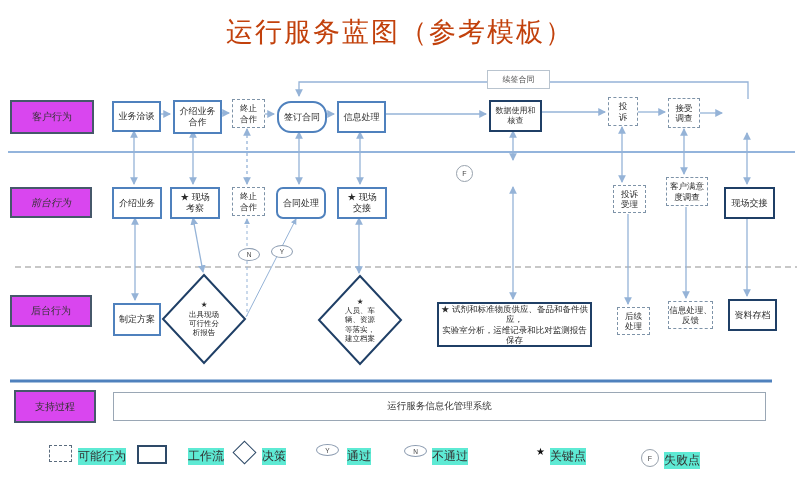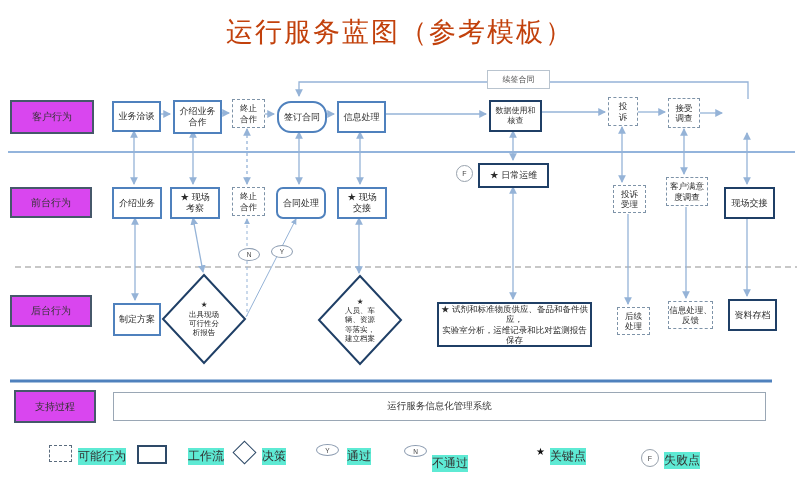--- a/index.html
+++ b/index.html
@@ -86,21 +86,21 @@
       <line x1="247" y1="219" x2="247" y2="316" stroke-width="1" stroke-dasharray="3 3" marker-start="url(#m)"></line>
     </g>
 
     <g>
       <polygon points="204,275 245,319 204,363 163,319" fill="#fff" stroke="#1f3f66" stroke-width="2"></polygon>
       <polygon points="360,276 401,320 360,364 319,320" fill="#fff" stroke="#1f3f66" stroke-width="2"></polygon>
     </g>
   </svg>
 
   <div class="lane" style="left:10px;top:100px;width:80px;height:30px;">客户行为</div>
-  <div class="lane" style="left:10px;top:187px;width:78px;height:27px;">前台行为</div>
+  <div class="lane" style="left:10px;top:187px;width:78px;height:27px;font-style:italic;">前台行为</div>
   <div class="lane" style="left:14px;top:390px;width:78px;height:29px;">支持过程</div>
   <div class="lane" style="left:10px;top:295px;width:78px;height:28px;">后台行为</div>
 
   <div class="node solid" style="left:112px;top:101px;width:45px;height:27px;">业务洽谈</div>
   <div class="node solid" style="left:173px;top:100px;width:45px;height:30px;">介绍业务
 合作</div>
   <div class="node dashedbox" style="left:232px;top:99px;width:31px;height:27px;">终止
 合作</div>
   <div class="node solid" style="left:277px;top:101px;width:46px;height:28px;border-radius:14px;">签订合同</div>
   <div class="node solid" style="left:337px;top:101px;width:45px;height:28px;">信息处理</div>
@@ -114,21 +114,20 @@
 
   <div class="node solid" style="left:112px;top:187px;width:46px;height:28px;">介绍业务</div>
   <div class="node solid" style="left:170px;top:187px;width:46px;height:28px;">★ 现场
 考察</div>
   <div class="node dashedbox" style="left:232px;top:187px;width:31px;height:27px;">终止
 合作</div>
   <div class="node solid" style="left:276px;top:187px;width:46px;height:28px;border-radius:7px;">合同处理</div>
   <div class="node solid" style="left:337px;top:187px;width:46px;height:28px;">★ 现场
 交接</div>
   <div class="fcirc" style="left:456px;top:165px;width:15px;height:15px;">F</div>
-  <div class="node thick" style="left:478px;top:163px;width:67px;height:21px;">★ 日常运维</div>
   <div class="node dashedbox" style="left:613px;top:185px;width:31px;height:26px;">投诉
 受理</div>
   <div class="node dashedbox" style="left:666px;top:177px;width:40px;height:27px;">客户满意
 度调查</div>
   <div class="node thick" style="left:724px;top:187px;width:47px;height:28px;">现场交接</div>
 
   <div class="pill" style="left:271px;top:245px;width:20px;height:11px;">Y</div>
   <div class="pill" style="left:238px;top:248px;width:20px;height:11px;">N</div>
 
   <div class="node solid" style="left:113px;top:303px;width:44px;height:29px;">制定方案</div>
@@ -157,21 +156,21 @@
   <div class="lg-solid" style="left:137px;top:445px;width:26px;height:15px;"></div>
   <div class="lg-label" style="left:188px;top:448px;">工作流</div>
 
   <div class="lg-diamond" style="left:236px;top:444px;width:15px;height:15px;"></div>
   <div class="lg-label" style="left:262px;top:448px;">决策</div>
 
   <div class="pill" style="left:316px;top:444px;width:21px;height:10px;">Y</div>
   <div class="lg-label" style="left:347px;top:448px;">通过</div>
 
   <div class="pill" style="left:404px;top:445px;width:21px;height:10px;">N</div>
-  <div class="lg-label" style="left:432px;top:448px;margin-top:7px;">不通过</div>
+  <div class="lg-label" style="left:432px;top:448px;">不通过</div>
 
   <div class="lg-star" style="left:536px;top:446px;">★</div>
   <div class="lg-label" style="left:550px;top:448px;">关键点</div>
 
   <div class="fcirc" style="left:641px;top:449px;width:16px;height:16px;">F</div>
   <div class="lg-label" style="left:664px;top:452px;">失败点</div>
 
 </div>
 
 </body></html>

